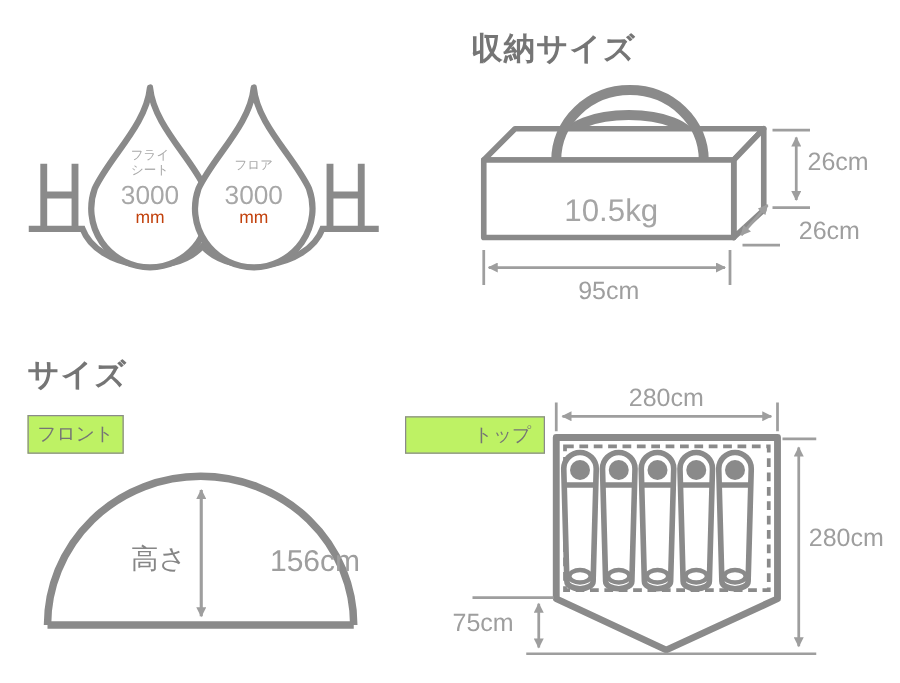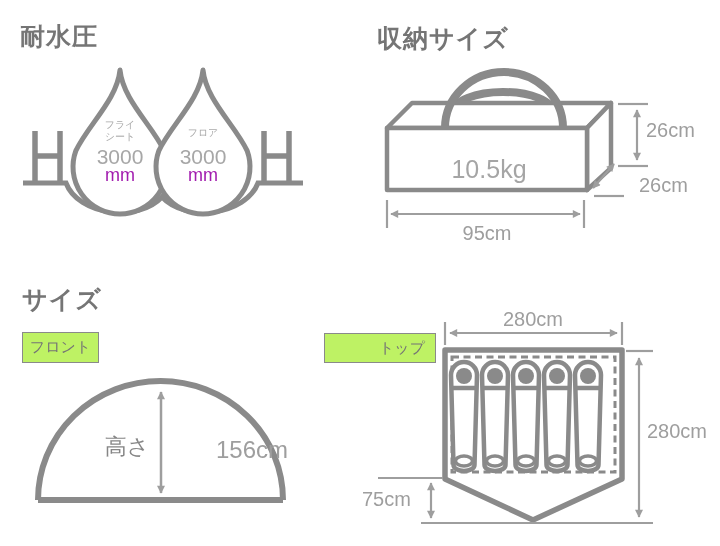--- a/index.html
+++ b/index.html
@@ -7,34 +7,33 @@
     position:relative;width:720px;height:546px;background:#fff;overflow:hidden;
     font-family:"Liberation Sans", sans-serif;
   }
   .abs{position:absolute;white-space:nowrap;}
   .title{font-size:25px;font-weight:700;color:#757575;letter-spacing:1px;}
   .dim{font-size:20px;color:#9e9e9e;line-height:1;}
   .dim-c{transform:translateX(-50%);}
   .weight{font-size:25px;color:#a5a5a5;line-height:1;transform:translateX(-50%);}
   .drop-small{font-size:10px;color:#a9a9a9;line-height:11.5px;text-align:center;transform:translateX(-50%);}
   .drop-val{font-size:21px;color:#a7a7a7;line-height:1;transform:translateX(-50%);}
-  .drop-unit{font-size:18px;color:#a21caf;line-height:1;transform:translateX(-50%);}
+  .drop-unit{font-size:14px;color:#c2410c;line-height:1;transform:translateX(-50%);}
   .hlabel{font-size:22px;color:#868686;line-height:1;transform:translateX(-50%);}
   .tag{
     display:flex;align-items:center;justify-content:center;
     border:1.5px solid #8a8a8a;color:#757575;font-size:15px;background:#bef264;font-family:Liberation Mono, monospace;
   }
   svg{position:absolute;display:block;}
 </style>
 </head>
 <body>
 
 <div id="screen">
 
-  <span class="abs title" style="left:20px;top:20px;">耐水圧</span>
 
   <svg style="left:18px;top:55px;" width="300" height="180" viewBox="0 0 300 180">
 
     <g stroke="#8a8a8a" stroke-width="5.5" fill="none">
       <path d="M17,76 V130 M42,76 V130 M17,101 H42"></path>
     </g>
 
     <g stroke="#8a8a8a" stroke-width="5.5" fill="none">
       <path d="M246,76 V130 M271,76 V130 M246,101 H271"></path>
     </g>

